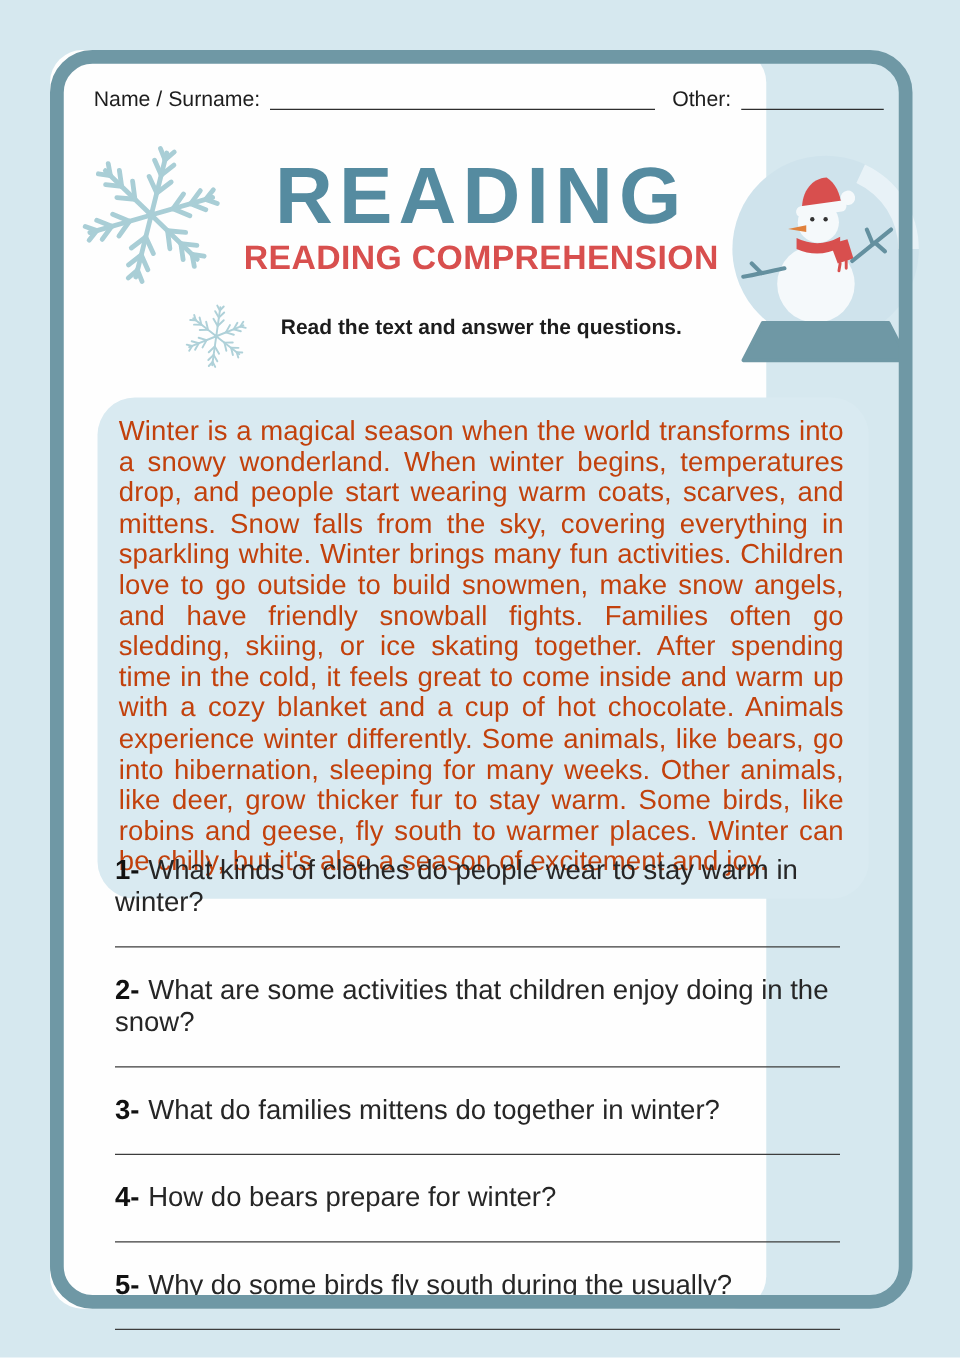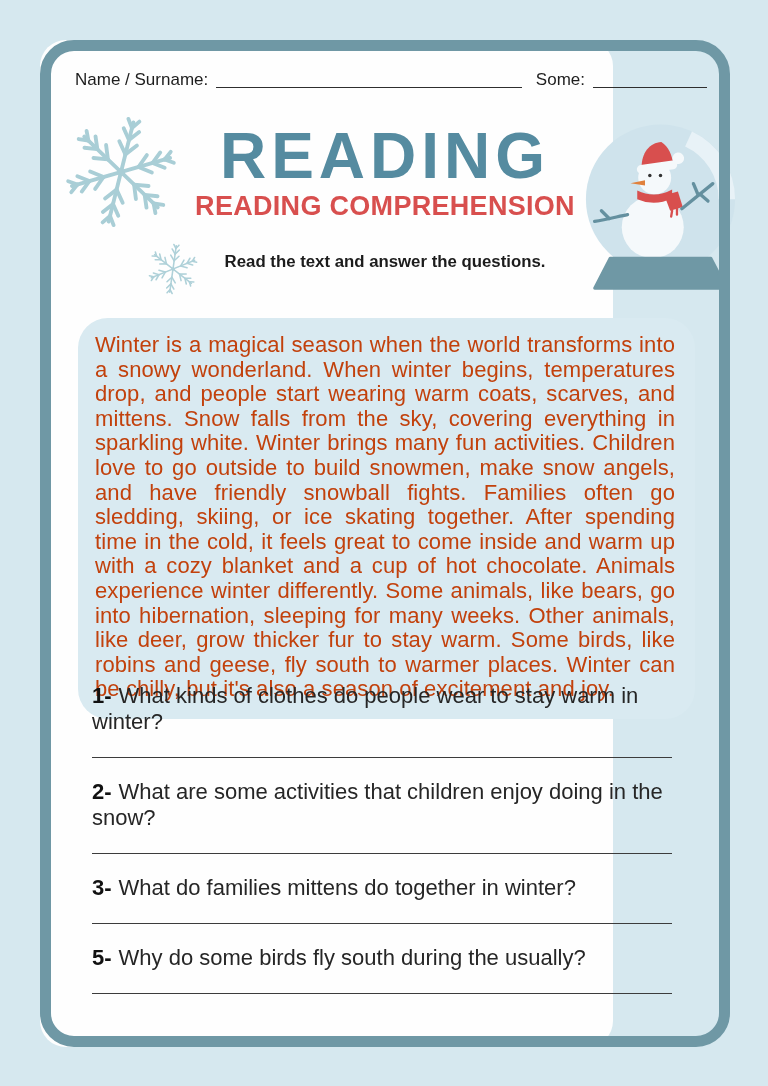--- a/index.html
+++ b/index.html
@@ -89,21 +89,21 @@
       <use href="#flake-arm" transform="rotate(300)"></use>
     </g>
   </defs>
 </svg>
 
 <div class="card">
 
   <div class="name-row">
     <span class="hdr-label">Name / Surname:</span>
     <span class="fill-line"></span>
-    <span class="hdr-label">Some:</span>
+    <span class="hdr-label">Other:</span>
     <span class="short-line"></span>
   </div>
 
   <svg class="flake-lg" viewBox="-52 -52 104 104">
     <use href="#flake" stroke="var(--snowflake,#a9ced6)" stroke-width="3.4"></use>
   </svg>
   <svg class="flake-sm" viewBox="-52 -52 104 104">
     <use href="#flake" stroke="var(--snowflake,#a9ced6)" stroke-width="3"></use>
   </svg>
 
@@ -163,20 +163,26 @@
       <div class="answer-line"></div>
     </div>
     <div class="question">
       <div class="q-row">
         <span class="q-num">3-</span><span>What do families mittens do together in winter?</span>
       </div>
       <div class="answer-line"></div>
     </div>
     <div class="question">
       <div class="q-row">
+        <span class="q-num">4-</span><span>How do bears prepare for winter?</span>
+      </div>
+      <div class="answer-line"></div>
+    </div>
+    <div class="question">
+      <div class="q-row">
         <span class="q-num">5-</span><span>Why do some birds fly south during the usually?</span>
       </div>
       <div class="answer-line"></div>
     </div>
   </div>
 
 </div>
 
 <div class="card-frame"></div>
 

